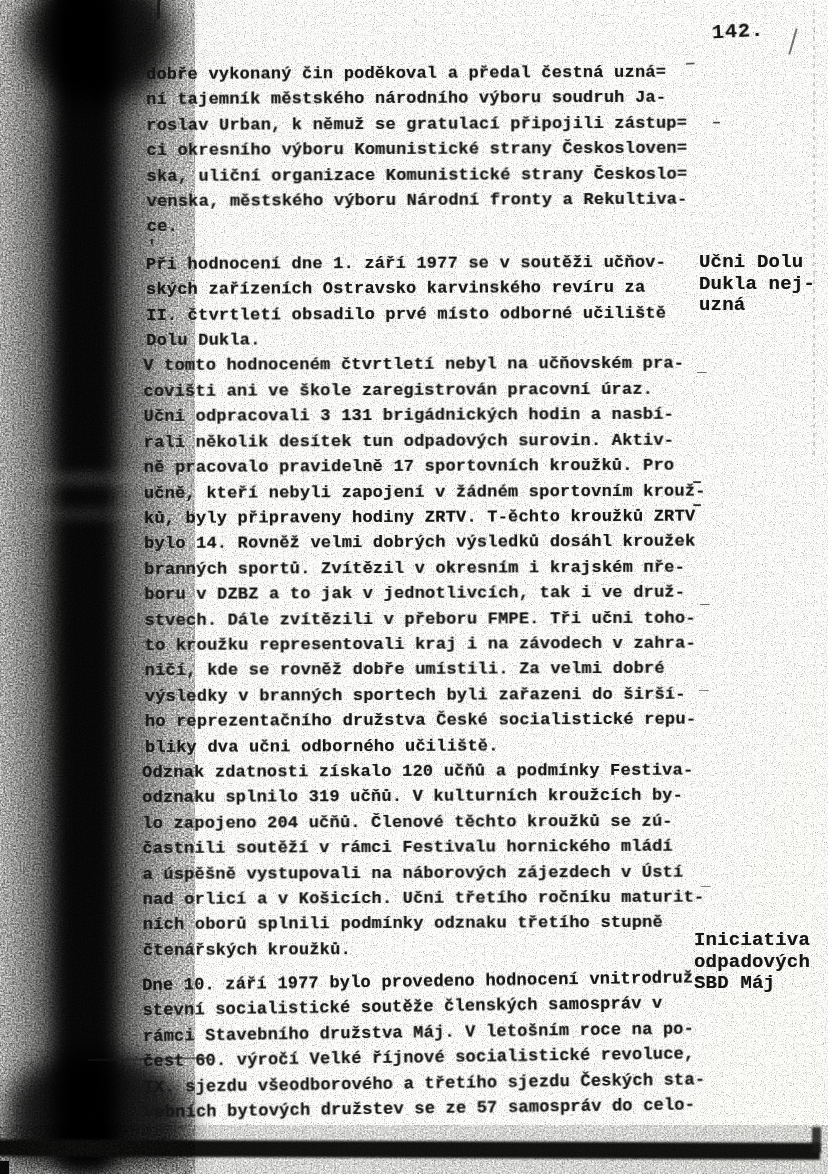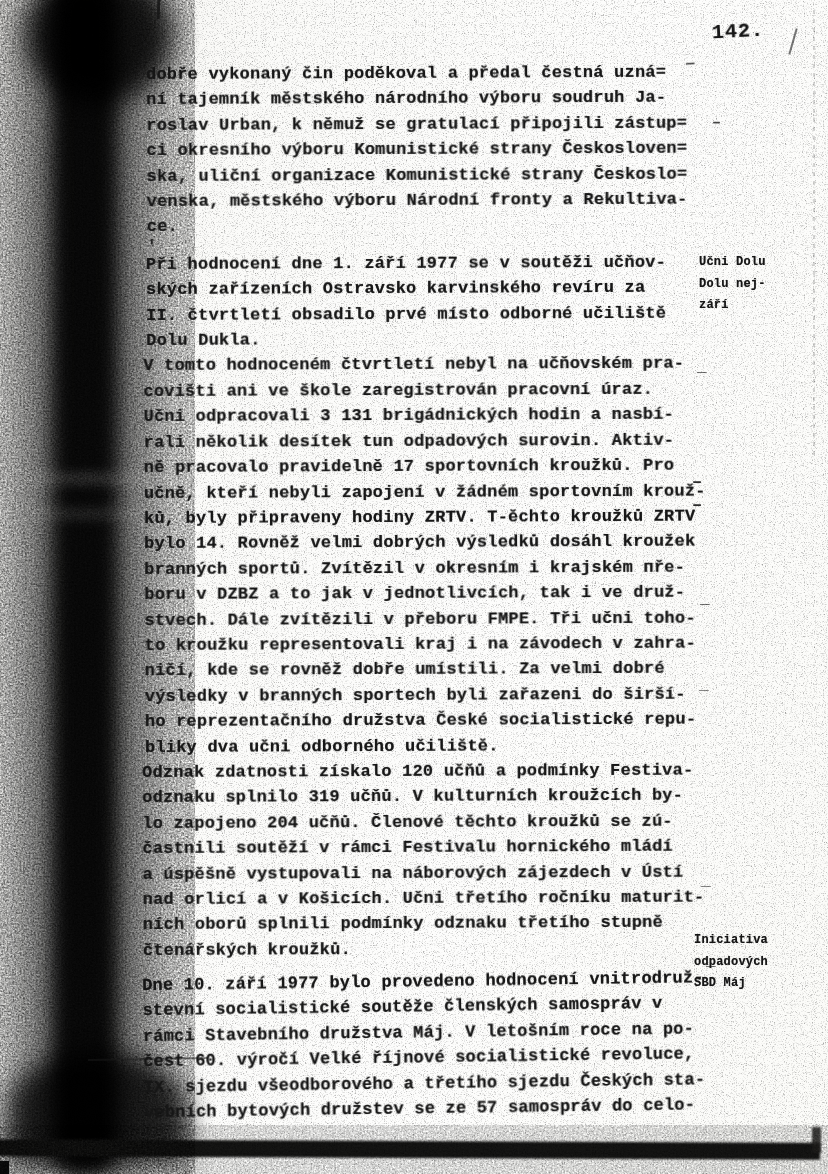--- a/index.html
+++ b/index.html
@@ -37,21 +37,21 @@
     text-shadow:0 0 0.7px rgba(15,15,15,.55);
     filter:blur(0.28px) contrast(1.05);
     white-space:pre;z-index:5;
   }
   #body-block{position:absolute;left:146px;top:62px;width:578px;font-size:17px;line-height:25.4px;letter-spacing:.2px;transform:rotate(-0.25deg);transform-origin:left top;}
   .para{margin:0;}
   .para-1{margin-top:12px;margin-left:-1px;}
   .para-2{margin-left:-4px;}
   .para-3{margin-left:-7px;}
   .para-4{margin-top:10px;margin-left:-8px;transform:rotate(-0.55deg);transform-origin:left top;}
-  .margin-note{position:absolute;font-size:12px;line-height:21.5px;letter-spacing:.2px;}
+  .margin-note{position:absolute;font-size:19px;line-height:21.5px;letter-spacing:.2px;}
   .note-0{left:699px;top:252px;}
   .note-1{left:694px;top:930px;}
   .page-number{position:absolute;left:712px;top:20px;font-size:20px;transform:rotate(-3deg);letter-spacing:1px;}
   
   .stray{position:absolute;font-size:16px;z-index:5;}
   .scratch-line{position:absolute;left:88px;top:1058px;width:120px;height:2px;background:rgba(25,25,25,.5);transform:rotate(-1deg);filter:blur(.4px);z-index:4;}
   .edge-dotted-line{
     position:absolute;left:813px;top:10px;width:2px;height:445px;opacity:.45;z-index:4;
     background:repeating-linear-gradient(to bottom,rgba(0,0,0,.35) 0 4px,transparent 4px 9px);
   }
@@ -87,21 +87,21 @@
     <rect x="0" y="0" width="195" height="1174" filter="url(#grainBand)" opacity="0.55"></rect>
     <rect x="0" y="1125" width="828" height="49" filter="url(#grainBand)" opacity="0.3"></rect>
     <rect x="0" y="0" width="828" height="1174" filter="url(#grainPage)" opacity="0.5"></rect>
   </svg>
 
   <div class="doc-text page-number">142.</div>
 
   <div id="body-block" class="doc-text"><div class="para para-0"><div class="line">dobře vykonaný čin poděkoval a předal čestná uzná=</div><div class="line">ní tajemník městského národního výboru soudruh Ja-</div><div class="line">roslav Urban, k němuž se gratulací připojili zástup=</div><div class="line">ci okresního výboru Komunistické strany Českosloven=</div><div class="line">ska, uliční organizace Komunistické strany Českoslo=</div><div class="line">venska, městského výboru Národní fronty a Rekultiva-</div><div class="line">ce.</div></div><div class="para para-1"><div class="line">Při hodnocení dne 1. září 1977 se v soutěži učňov-</div><div class="line">ských zařízeních Ostravsko karvinského revíru za</div><div class="line">II. čtvrtletí obsadilo prvé místo odborné učiliště</div><div class="line">Dolu Dukla.</div></div><div class="para para-2"><div class="line">V tomto hodnoceném čtvrtletí nebyl na učňovském pra-</div><div class="line">covišti ani ve škole zaregistrován pracovní úraz.</div><div class="line">Učni odpracovali 3 131 brigádnických hodin a nasbí-</div><div class="line">rali několik desítek tun odpadových surovin. Aktiv-</div><div class="line">ně pracovalo pravidelně 17 sportovních kroužků. Pro</div><div class="line">učně, kteří nebyli zapojení v žádném sportovním krouž-</div><div class="line">ků, byly připraveny hodiny ZRTV. T-ěchto kroužků ZRTV</div><div class="line">bylo 14. Rovněž velmi dobrých výsledků dosáhl kroužek</div><div class="line">branných sportů. Zvítězil v okresním i krajském пře-</div><div class="line">boru v DZBZ a to jak v jednotlivcích, tak i ve druž-</div><div class="line">stvech. Dále zvítězili v přeboru FMPE. Tři učni toho-</div><div class="line">to kroužku representovali kraj i na závodech v zahra-</div><div class="line">ničí, kde se rovněž dobře umístili. Za velmi dobré</div><div class="line">výsledky v branných sportech byli zařazeni do širší-</div><div class="line">ho reprezentačního družstva České socialistické repu-</div><div class="line">bliky dva učni odborného učiliště.</div></div><div class="para para-3"><div class="line">Odznak zdatnosti získalo 120 učňů a podmínky Festiva-</div><div class="line">odznaku splnilo 319 učňů. V kulturních kroužcích by-</div><div class="line">lo zapojeno 204 učňů. Členové těchto kroužků se zú-</div><div class="line">častnili soutěží v rámci Festivalu hornického mládí</div><div class="line">a úspěšně vystupovali na náborových zájezdech v Ústí</div><div class="line">nad orlicí a v Košicích. Učni třetího ročníku maturit-</div><div class="line">ních oborů splnili podmínky odznaku třetího stupně</div><div class="line">čtenářských kroužků.</div></div><div class="para para-4"><div class="line">Dne 10. září 1977 bylo provedeno hodnocení vnitrodruž-</div><div class="line">stevní socialistické soutěže členských samospráv v</div><div class="line">rámci Stavebního družstva Máj. V letošním roce na po-</div><div class="line">čest 60. výročí Velké říjnové socialistické revoluce,</div><div class="line">IX. sjezdu všeodborového a třetího sjezdu Českých sta-</div><div class="line">vebních bytových družstev se ze 57 samospráv do celo-</div></div></div>
 
   <div id="margin-notes">
-      <div class="doc-text margin-note note-0"><div>Učni Dolu</div><div>Dolu nej-</div><div>září</div></div>
+      <div class="doc-text margin-note note-0"><div>Učni Dolu</div><div>Dukla nej-</div><div>uzná</div></div>
       <div class="doc-text margin-note note-1"><div>Iniciativa</div><div>odpadových</div><div>SBD Máj</div></div>
     </div>
 
   <div id="stray-marks">
       <div class="doc-text stray" style="left: 686px; top: 55px; font-size: 14px; opacity: 0.75; transform: rotate(-4deg);">—</div>
       <div class="doc-text stray" style="left: 712px; top: 114px; font-size: 15px; opacity: 0.8; transform: rotate(0deg);">–</div>
       <div class="doc-text stray" style="left: 147px; top: 238px; font-size: 16px; opacity: 0.85; transform: rotate(0deg);">'</div>
       <div class="doc-text stray" style="left: 697px; top: 358px; font-size: 16px; opacity: 0.7; transform: rotate(0deg);">_</div>
       <div class="doc-text stray" style="left: 692px; top: 472px; font-size: 17px; opacity: 0.9; transform: rotate(0deg);">–</div>
       <div class="doc-text stray" style="left: 692px; top: 495px; font-size: 17px; opacity: 0.9; transform: rotate(0deg);">–</div>

